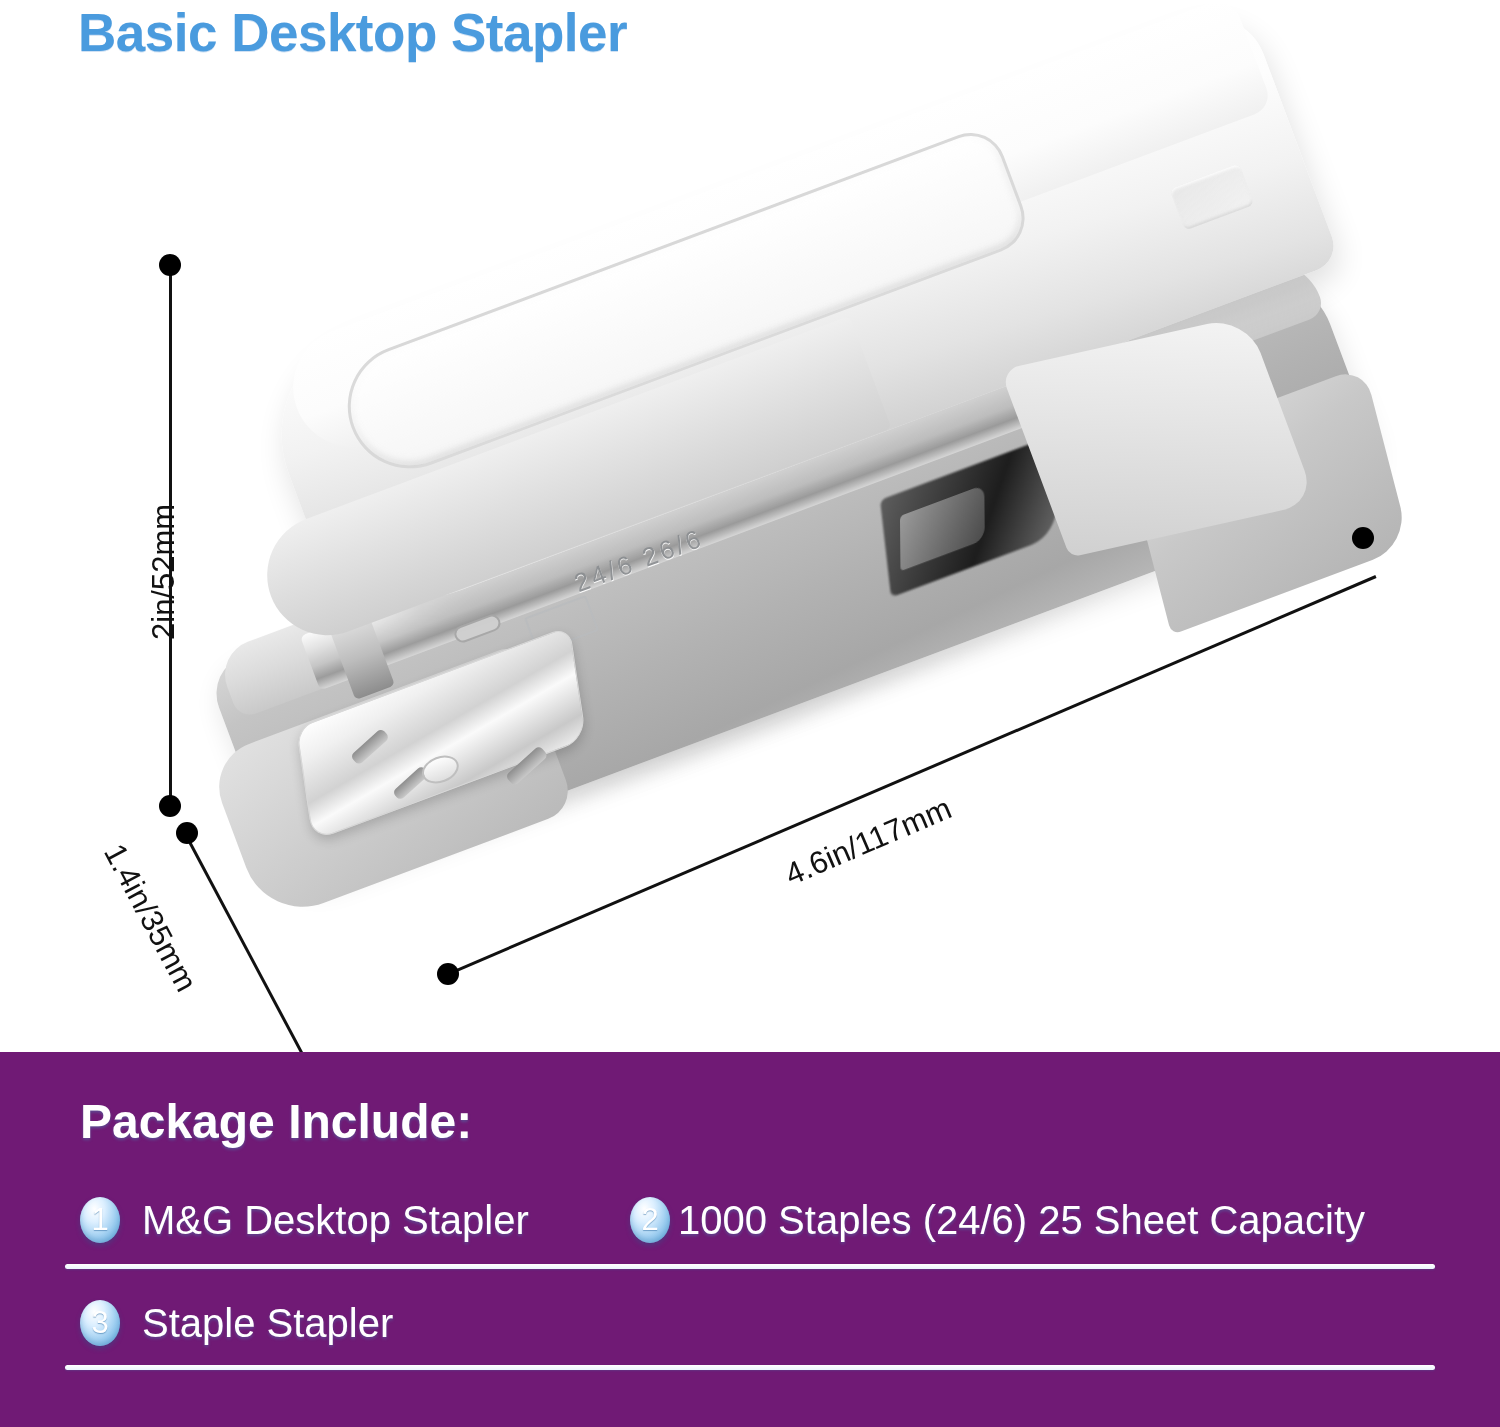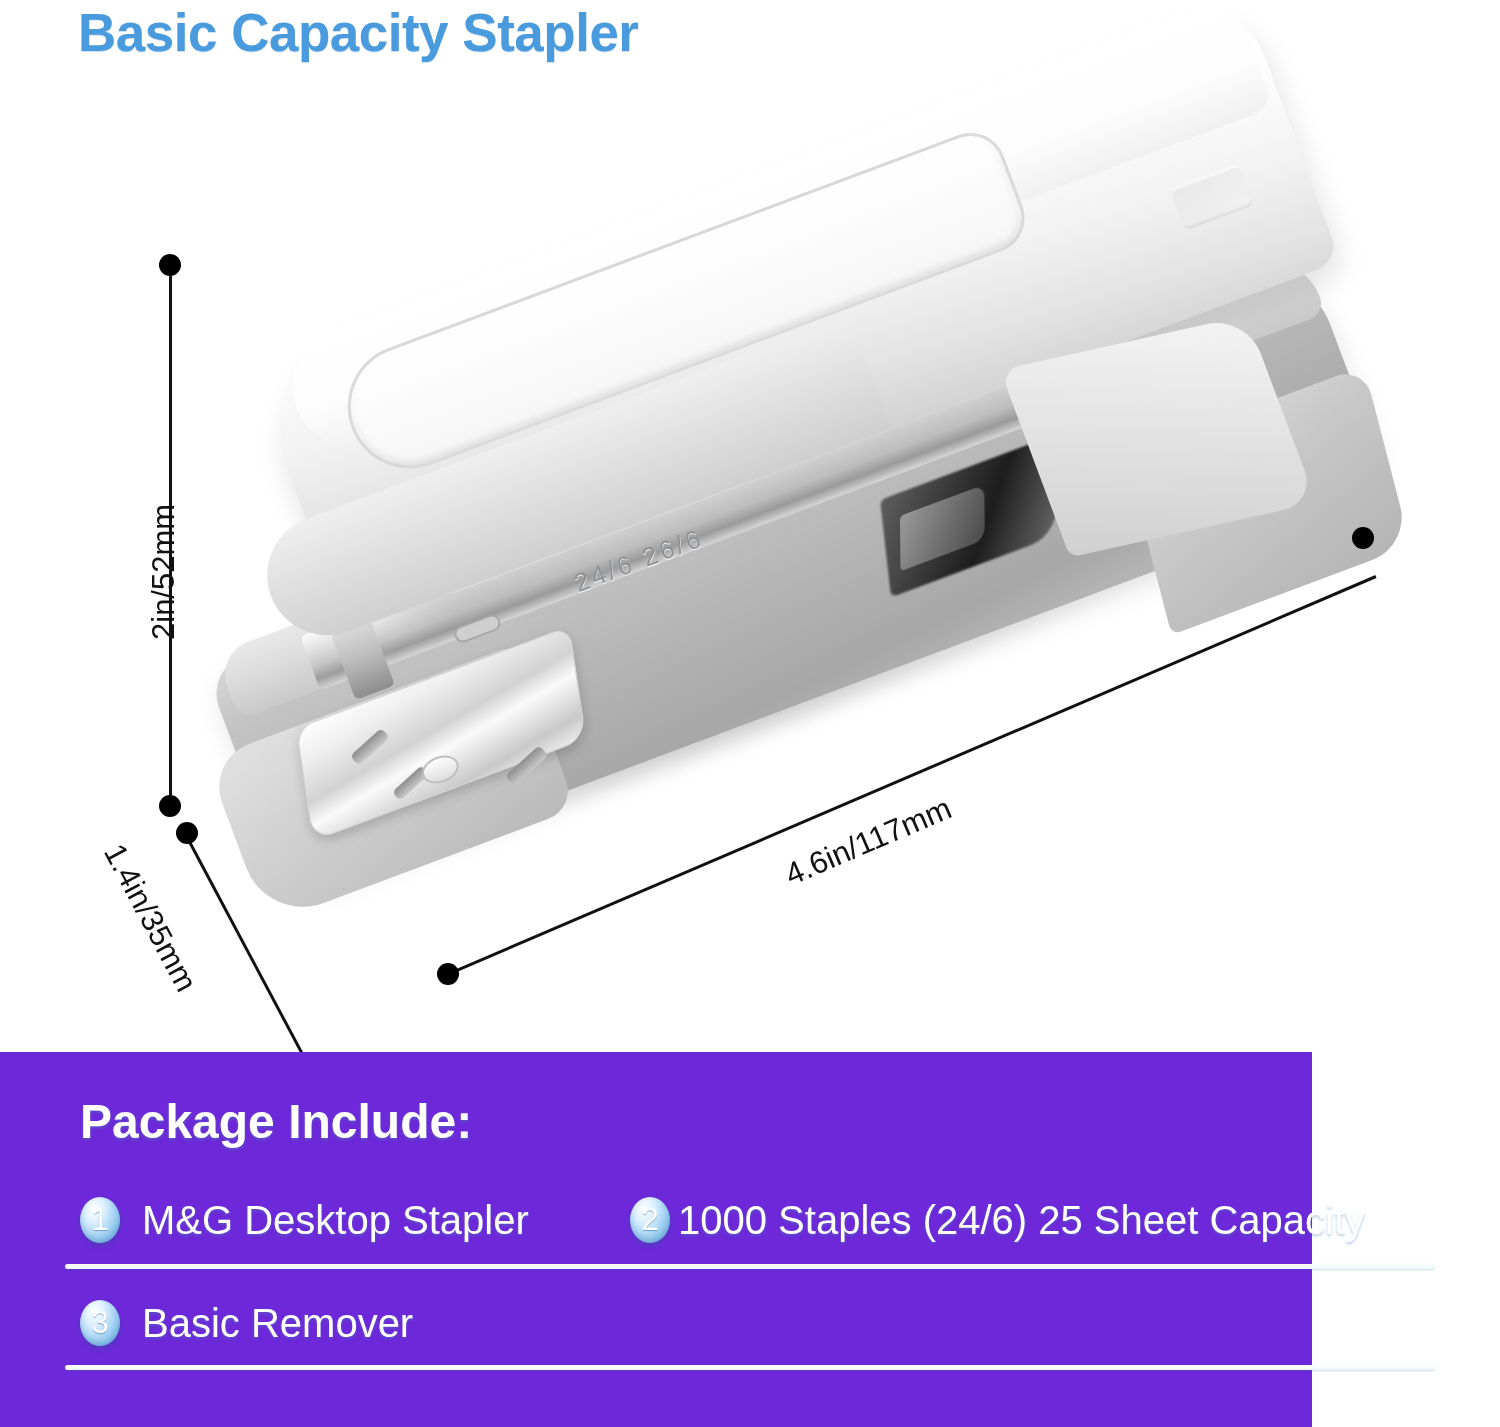--- a/index.html
+++ b/index.html
@@ -255,22 +255,22 @@
     font-size:31px;
     color:#111;
     white-space:nowrap;
     font-family:"Liberation Sans", sans-serif;
     transform-origin:0 0;
   }
 
   
   .panel{
     position:absolute;left:0;top:1052px;
-    width:1312px;height:375px;
-    background:#6d28d9;
+    width:1500px;height:375px;
+    background:#701a75;
   }
   .panel-title{
     position:absolute;left:80px;top:42px;
     font-size:48px;font-weight:bold;color:#ffffff;
     text-shadow:0 2px 3px rgba(70,130,180,.45);
     white-space:nowrap;
   }
   .pk-row{position:absolute;display:flex;align-items:center;}
   .badge{
     display:inline-block;
@@ -298,21 +298,21 @@
     background:linear-gradient(180deg,#ffffff,#eaf5fd);
     border-radius:3px;
     box-shadow:0 1px 2px rgba(60,120,170,.25);
   }
 </style>
 </head>
 <body>
 
 <div class="page">
 
-  <div class="title">Basic Capacity Stapler</div>
+  <div class="title">Basic Desktop Stapler</div>
 
   <div class="photo">
     <div class="stapler">
 
       <div class="shadow"></div>
 
       <div class="base-body"></div>
       <div class="base-rear-riser"></div>
       <div class="base-top-face"></div>
       <div class="base-front-lip"></div>
@@ -367,19 +367,19 @@
 
     <div class="pk-row" style="left:630px;top:145px;">
       <span class="badge">2</span>
       <span class="pk-text" style="margin-left:8px;">1000 Staples (24/6) 25 Sheet Capacity</span>
     </div>
 
     <div class="divider" style="left:65px;top:212px;width:1370px;"></div>
 
     <div class="pk-row" style="left:80px;top:248px;">
       <span class="badge">3</span>
-      <span class="pk-text">Basic Remover</span>
+      <span class="pk-text">Staple Stapler</span>
     </div>
 
     <div class="divider" style="left:65px;top:313px;width:1370px;"></div>
   </div>
 
 </div>
 
 </body></html>

